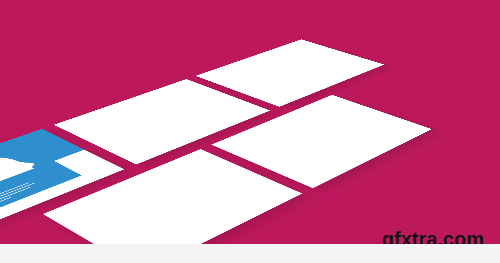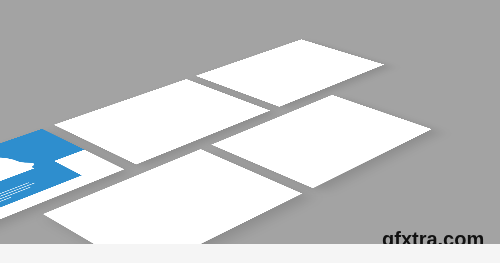--- a/index.html
+++ b/index.html
@@ -1,17 +1,17 @@
 <!DOCTYPE html>
 <html><head>
 <meta charset="utf-8">
 <style>
   html,body{margin:0;padding:0;width:500px;height:263px;overflow:hidden;
     font-family:"Liberation Sans",sans-serif;background:#f5f5f5;}
-  #root{position:absolute;left:0;top:0;width:500px;height:244px;overflow:hidden;background:#a3a3a3;text-align:center;}
+  #root{position:absolute;left:0;top:0;width:500px;height:244px;overflow:hidden;background:#be185d;text-align:center;}
   .scene{position:absolute;left:75px;top:-25px;width:500px;height:263px;
      perspective:900px;perspective-origin:120px 320px;}
   .stage{position:absolute;left:250px;top:131px;width:0;height:0;
      transform-style:preserve-3d;
      transform: translateZ(-60px) rotateX(56deg) rotateZ(-44deg) scale(0.60);}
   .slide{position:absolute;width:320px;height:220px;background:#ffffff;
      box-shadow:0 16px 26px rgba(0,0,0,.14);overflow:hidden;
      transform-style:preserve-3d;}
   .slide svg{display:block;width:320px;height:220px;}
   .watermark{position:absolute;font-weight:bold;color:#111;

